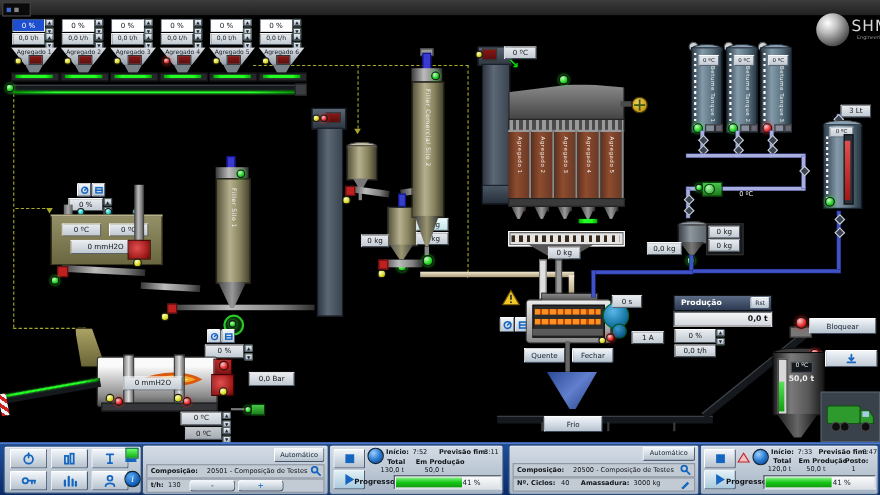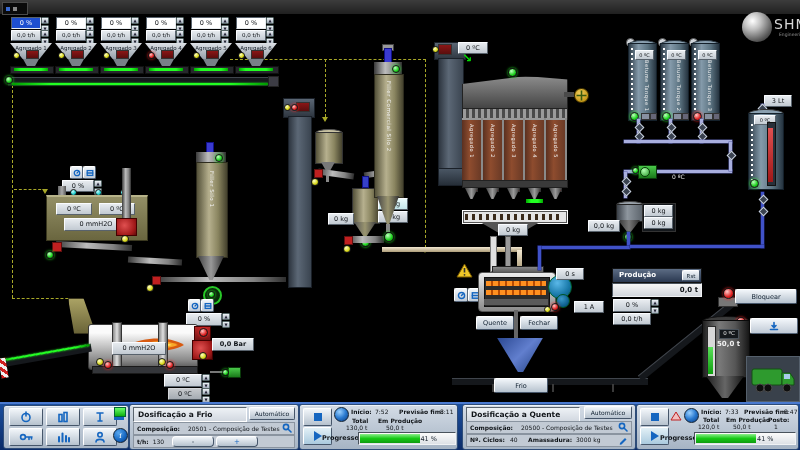--- a/index.html
+++ b/index.html
@@ -565,21 +565,21 @@
   <div class="lbl" style="left:112px;top:342px;width:52px;height:11px;">0 mmH2O</div>
   <div class="abs" style="left:194px;top:326px;width:15px;height:14px;background:linear-gradient(#b82828,#701414);border:1px solid #400;"></div>
   <div class="abs" style="left:192px;top:340px;width:19px;height:18px;background:radial-gradient(circle at 40% 40%,#e05050,#a01818 70%,#5a0c0c);border:1px solid #400;"></div>
   <div class="led led-red" style="left:199px;top:328px;width:7px;height:7px;"></div>
   <div class="led led-yellow" style="left:199px;top:352px;width:6px;height:6px;"></div>
   <div class="abs" style="left:92px;top:366px;width:104px;height:6px;background:#34363a;border:1px solid #1a1a1a;"></div>
   <div class="led led-yellow" style="left:96px;top:358px;width:6px;height:6px;"></div>
   <div class="led led-red" style="left:104px;top:361px;width:6px;height:6px;"></div>
   <div class="led led-yellow" style="left:158px;top:358px;width:6px;height:6px;"></div>
   <div class="led led-red" style="left:166px;top:361px;width:6px;height:6px;"></div>
-  <div class="lbl" style="left:212px;top:338px;width:40px;height:11px;font-weight:bold;">0,0 Bar</div>
+  <div class="lbl" style="left:226px;top:338px;width:40px;height:11px;">0,0 Bar</div>
   <div class="abs" style="left:210px;top:371px;width:20px;height:2px;background:#777;"></div>
   <div class="abs" style="left:228px;top:367px;width:11px;height:9px;background:linear-gradient(#4ac84a,#1a7a1a);border:1px solid #0a3a0a;"></div>
   <div class="led led-green" style="left:222px;top:369px;width:5px;height:5px;"></div>
   <div class="lbl" style="left:164px;top:374px;width:36px;height:11px;">0 ºC</div>
   <div class="spin" style="left:202px;top:374px;width:8px;height:11px;">
       <b>▲</b>
       <b>▼</b>
     </div>
   <div class="lbl" style="left:168px;top:388px;width:32px;height:10px;opacity:.85;">0 ºC</div>
   <div class="spin" style="left:202px;top:388px;width:8px;height:10px;">
@@ -629,23 +629,20 @@
     <svg class="icon-svg" width="18" height="12" viewBox="0 0 18 12">
         <circle cx="9" cy="3.8" r="2.2"></circle>
         <path d="M5 11 C5 7.5 13 7.5 13 11"></path>
       </svg>
   </div>
   <div class="abs" style="left:114px;top:407px;width:10px;height:8px;background:linear-gradient(#6aff6a,#0fb00f);border:1px solid #063;"></div>
   <div class="abs" style="left:114px;top:417px;width:10px;height:3px;background:#1566c0;"></div>
   <div class="abs" style="left:113px;top:428px;width:13px;height:13px;border-radius:50%;background:radial-gradient(circle at 35% 30%,#58a8f0,#1566c0 60%,#0a3a80);border:1px solid #123;display:flex;align-items:center;justify-content:center;color:#fff;font-size:8px;font-family:'DejaVu Serif',serif;font-style:italic;">i</div>
 
   <div class="panel" style="left:129px;top:404px;width:168px;height:44px;"></div>
-  <div class="abs" style="left:133px;top:407px;width:112px;height:13px;background:linear-gradient(#eef2f6,#d2d8e0);border:1px solid;border-color:#5a646e #fff #fff #5a646e;display:flex;align-items:center;">
-    <span class="t" style="position:static;font-size:7.5px;font-weight:bold;margin-left:4px;">Dosificação a Frio</span>
-  </div>
   <div class="btn3d" style="left:249px;top:407px;width:44px;height:11px;font-size:6px;">Automático</div>
   <div class="abs" style="left:133px;top:422px;width:160px;height:11px;background:#c2cad4;border:1px solid #8a94a0;display:flex;align-items:center;">
     <span class="t" style="position:static;font-size:6px;font-weight:bold;margin-left:3px;">Composição:</span>
     <span class="t" style="position:static;font-size:6px;margin-left:8px;">20501 - Composição de Testes</span>
   </div>
   <div class="ibtn" style="left:282px;top:423px;width:10px;height:9px;border:none;background:none;">
     <svg class="icon-svg" width="10" height="10" viewBox="0 0 10 10">
         <circle cx="4" cy="4" r="2.6"></circle>
         <line x1="6" y1="6" x2="9" y2="9"></line>
       </svg>
@@ -673,23 +670,20 @@
   <div class="t" style="left:346px;top:425px;font-size:6px;">130,0 t</div>
   <div class="t" style="left:378px;top:418px;font-size:6px;font-weight:bold;">Em Produção</div>
   <div class="t" style="left:386px;top:425px;font-size:6px;">50,0 t</div>
   <div class="t" style="left:322px;top:435px;font-size:6.5px;font-weight:bold;">Progresso:</div>
   <div class="prog" style="left:358px;top:432px;width:96px;height:11px;">
     <div class="fill" style="width:62%;"></div>
     <span class="pct" style="left:64%;">41 %</span>
   </div>
 
   <div class="panel" style="left:462px;top:404px;width:172px;height:44px;"></div>
-  <div class="abs" style="left:466px;top:407px;width:112px;height:13px;background:linear-gradient(#eef2f6,#d2d8e0);border:1px solid;border-color:#5a646e #fff #fff #5a646e;display:flex;align-items:center;">
-    <span class="t" style="position:static;font-size:7.5px;font-weight:bold;margin-left:4px;">Dosificação a Quente</span>
-  </div>
   <div class="btn3d" style="left:584px;top:406px;width:46px;height:11px;font-size:6px;">Automático</div>
   <div class="abs" style="left:466px;top:421px;width:164px;height:11px;background:#c2cad4;border:1px solid #8a94a0;display:flex;align-items:center;">
     <span class="t" style="position:static;font-size:6px;font-weight:bold;margin-left:3px;">Composição:</span>
     <span class="t" style="position:static;font-size:6px;margin-left:8px;">20500 - Composição de Testes</span>
   </div>
   <div class="ibtn" style="left:618px;top:422px;width:10px;height:9px;border:none;background:none;">
     <svg class="icon-svg" width="10" height="10" viewBox="0 0 10 10">
         <circle cx="4" cy="4" r="2.6"></circle>
         <line x1="6" y1="6" x2="9" y2="9"></line>
       </svg>

